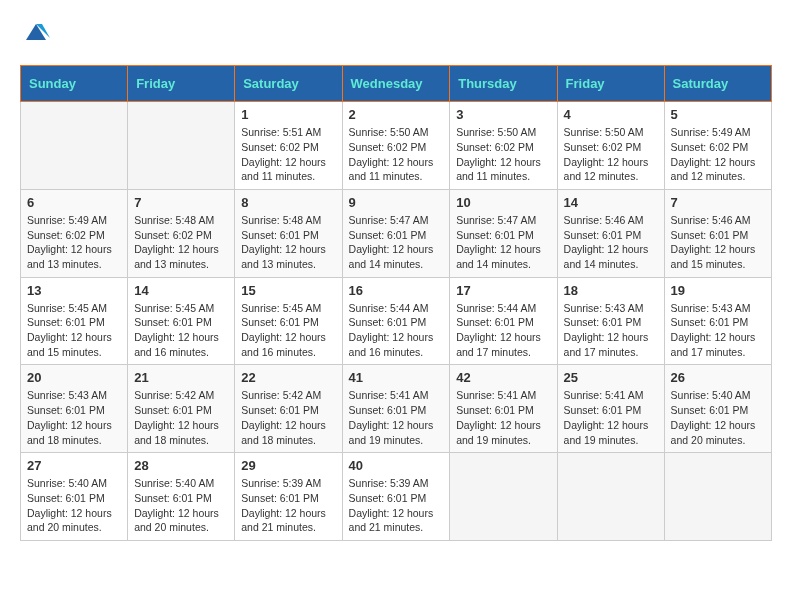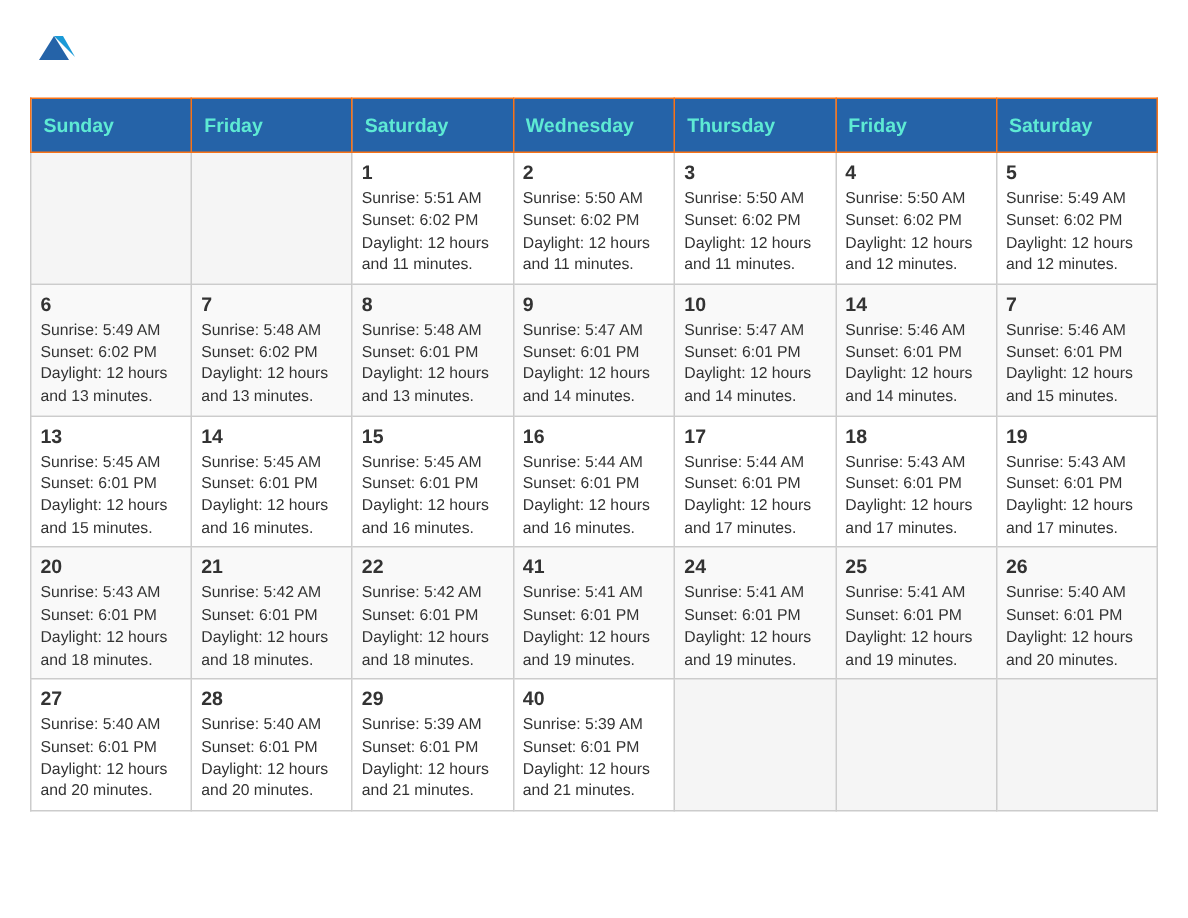--- a/index.html
+++ b/index.html
@@ -260,21 +260,21 @@
 Sunset: 6:01 PM
 Daylight: 12 hours and 18 minutes.</div>
         </td>
         <td>
           <div class="day-number">41</div>
           <div class="day-info">Sunrise: 5:41 AM
 Sunset: 6:01 PM
 Daylight: 12 hours and 19 minutes.</div>
         </td>
         <td>
-          <div class="day-number">24</div>
+          <div class="day-number">42</div>
           <div class="day-info">Sunrise: 5:41 AM
 Sunset: 6:01 PM
 Daylight: 12 hours and 19 minutes.</div>
         </td>
         <td>
           <div class="day-number">25</div>
           <div class="day-info">Sunrise: 5:41 AM
 Sunset: 6:01 PM
 Daylight: 12 hours and 19 minutes.</div>
         </td>

